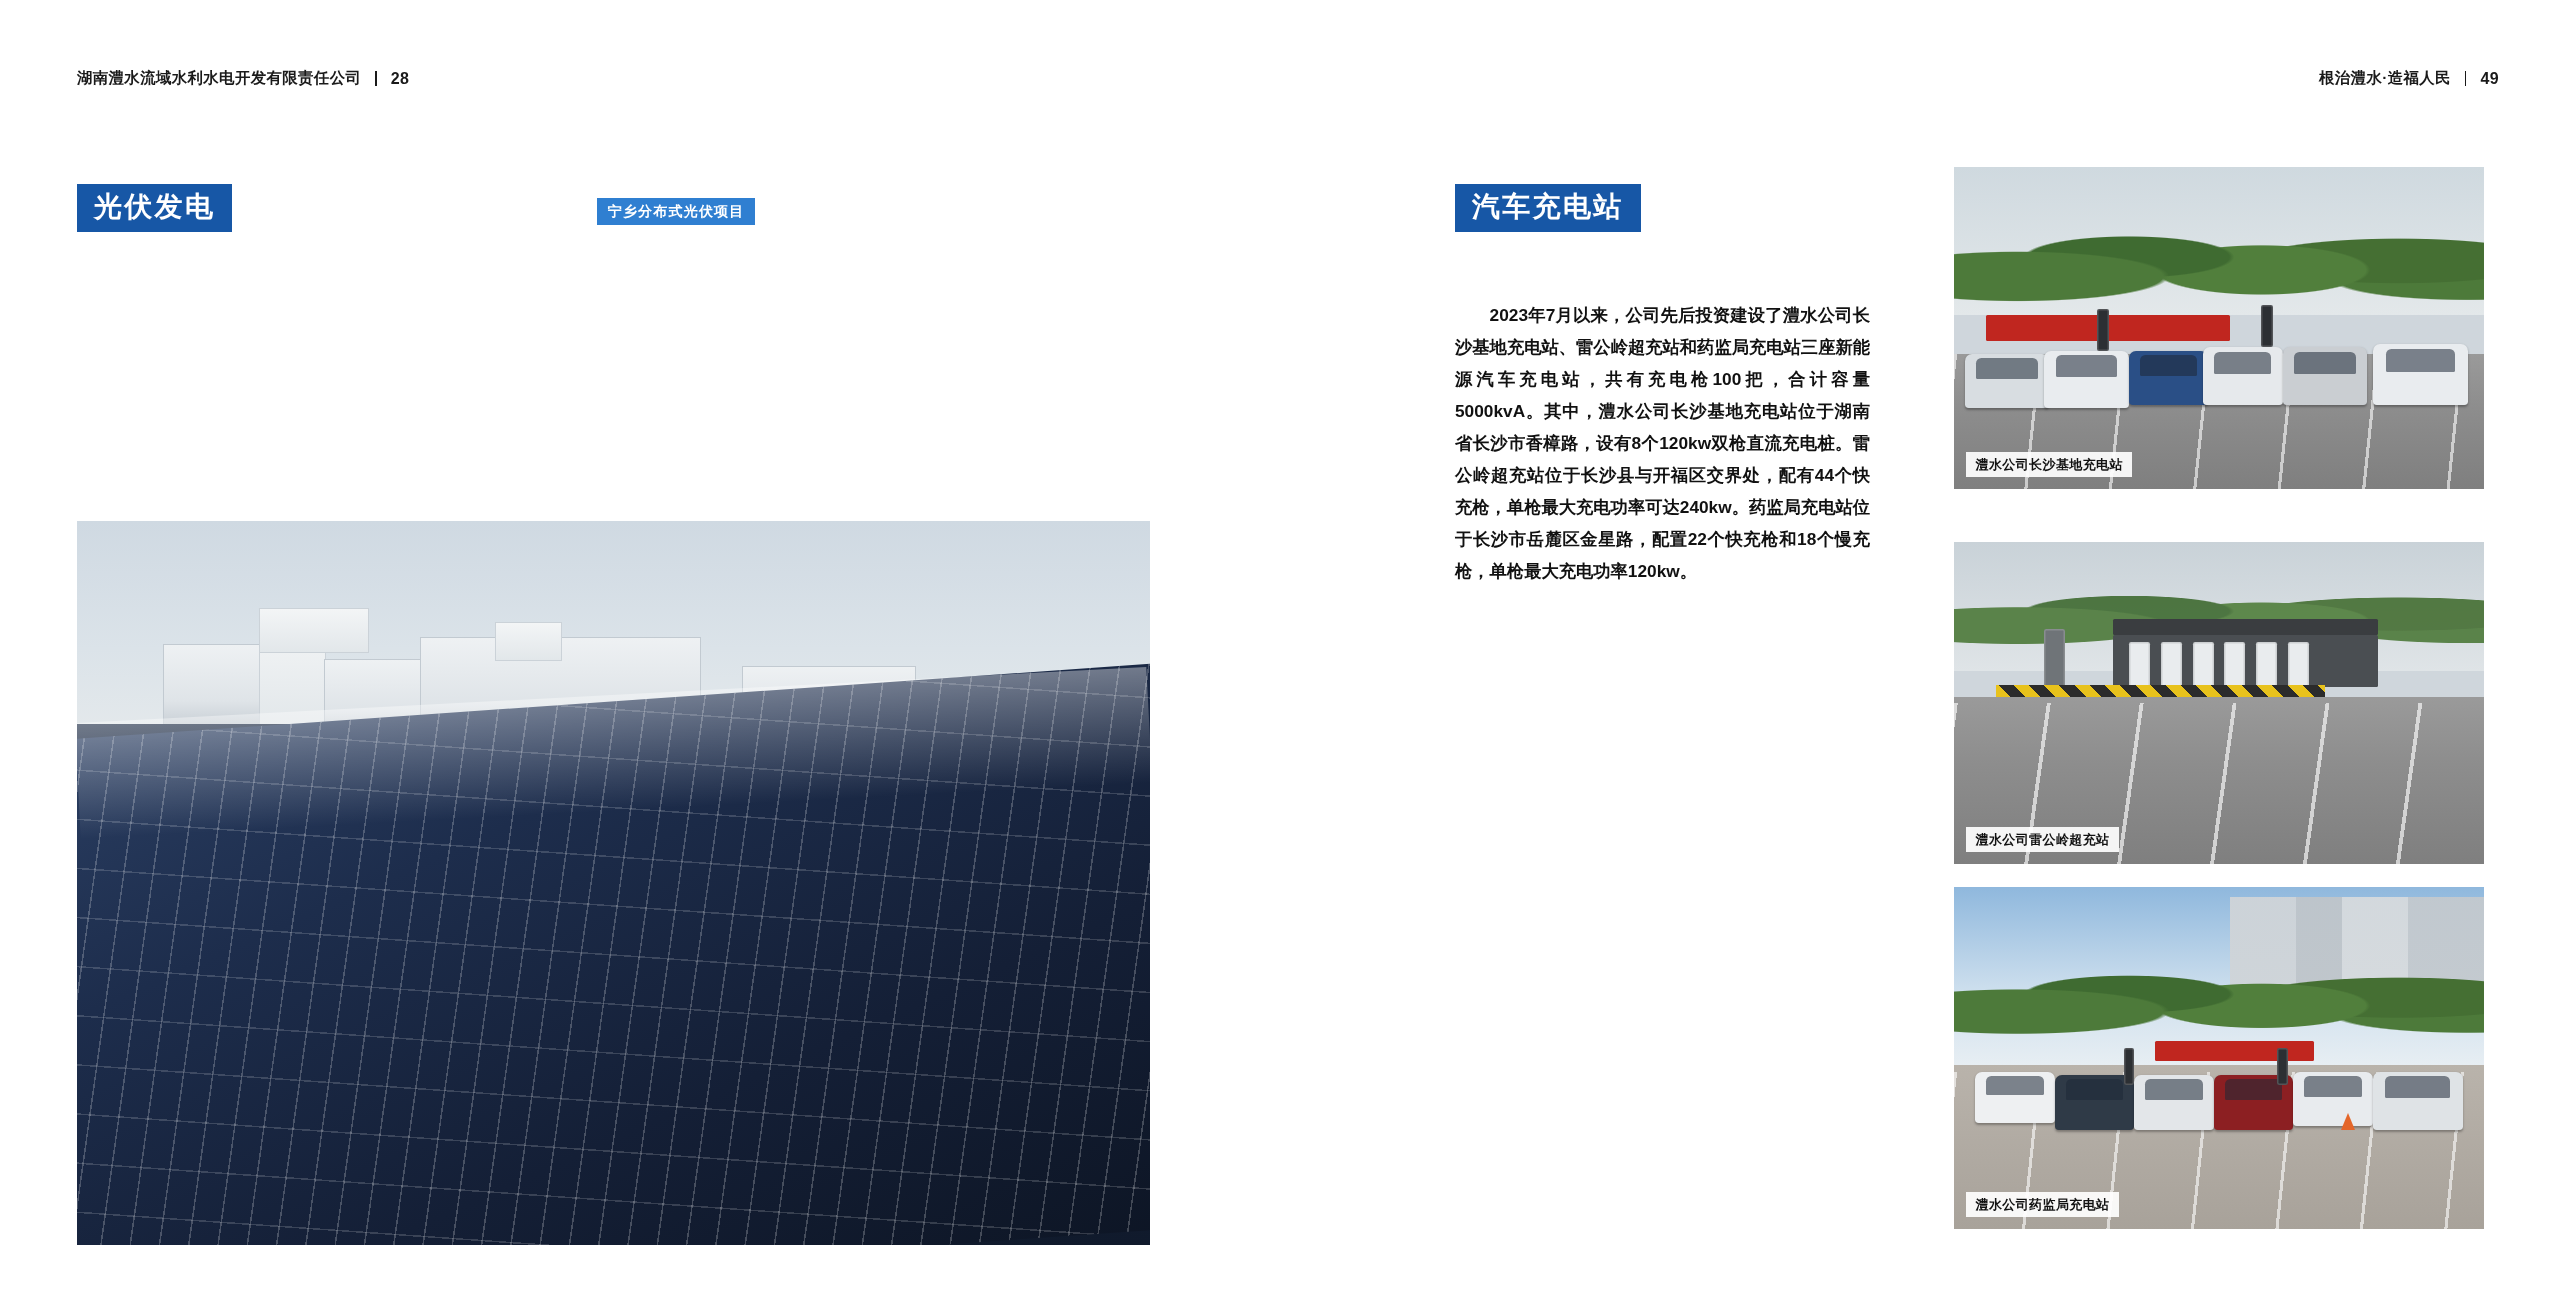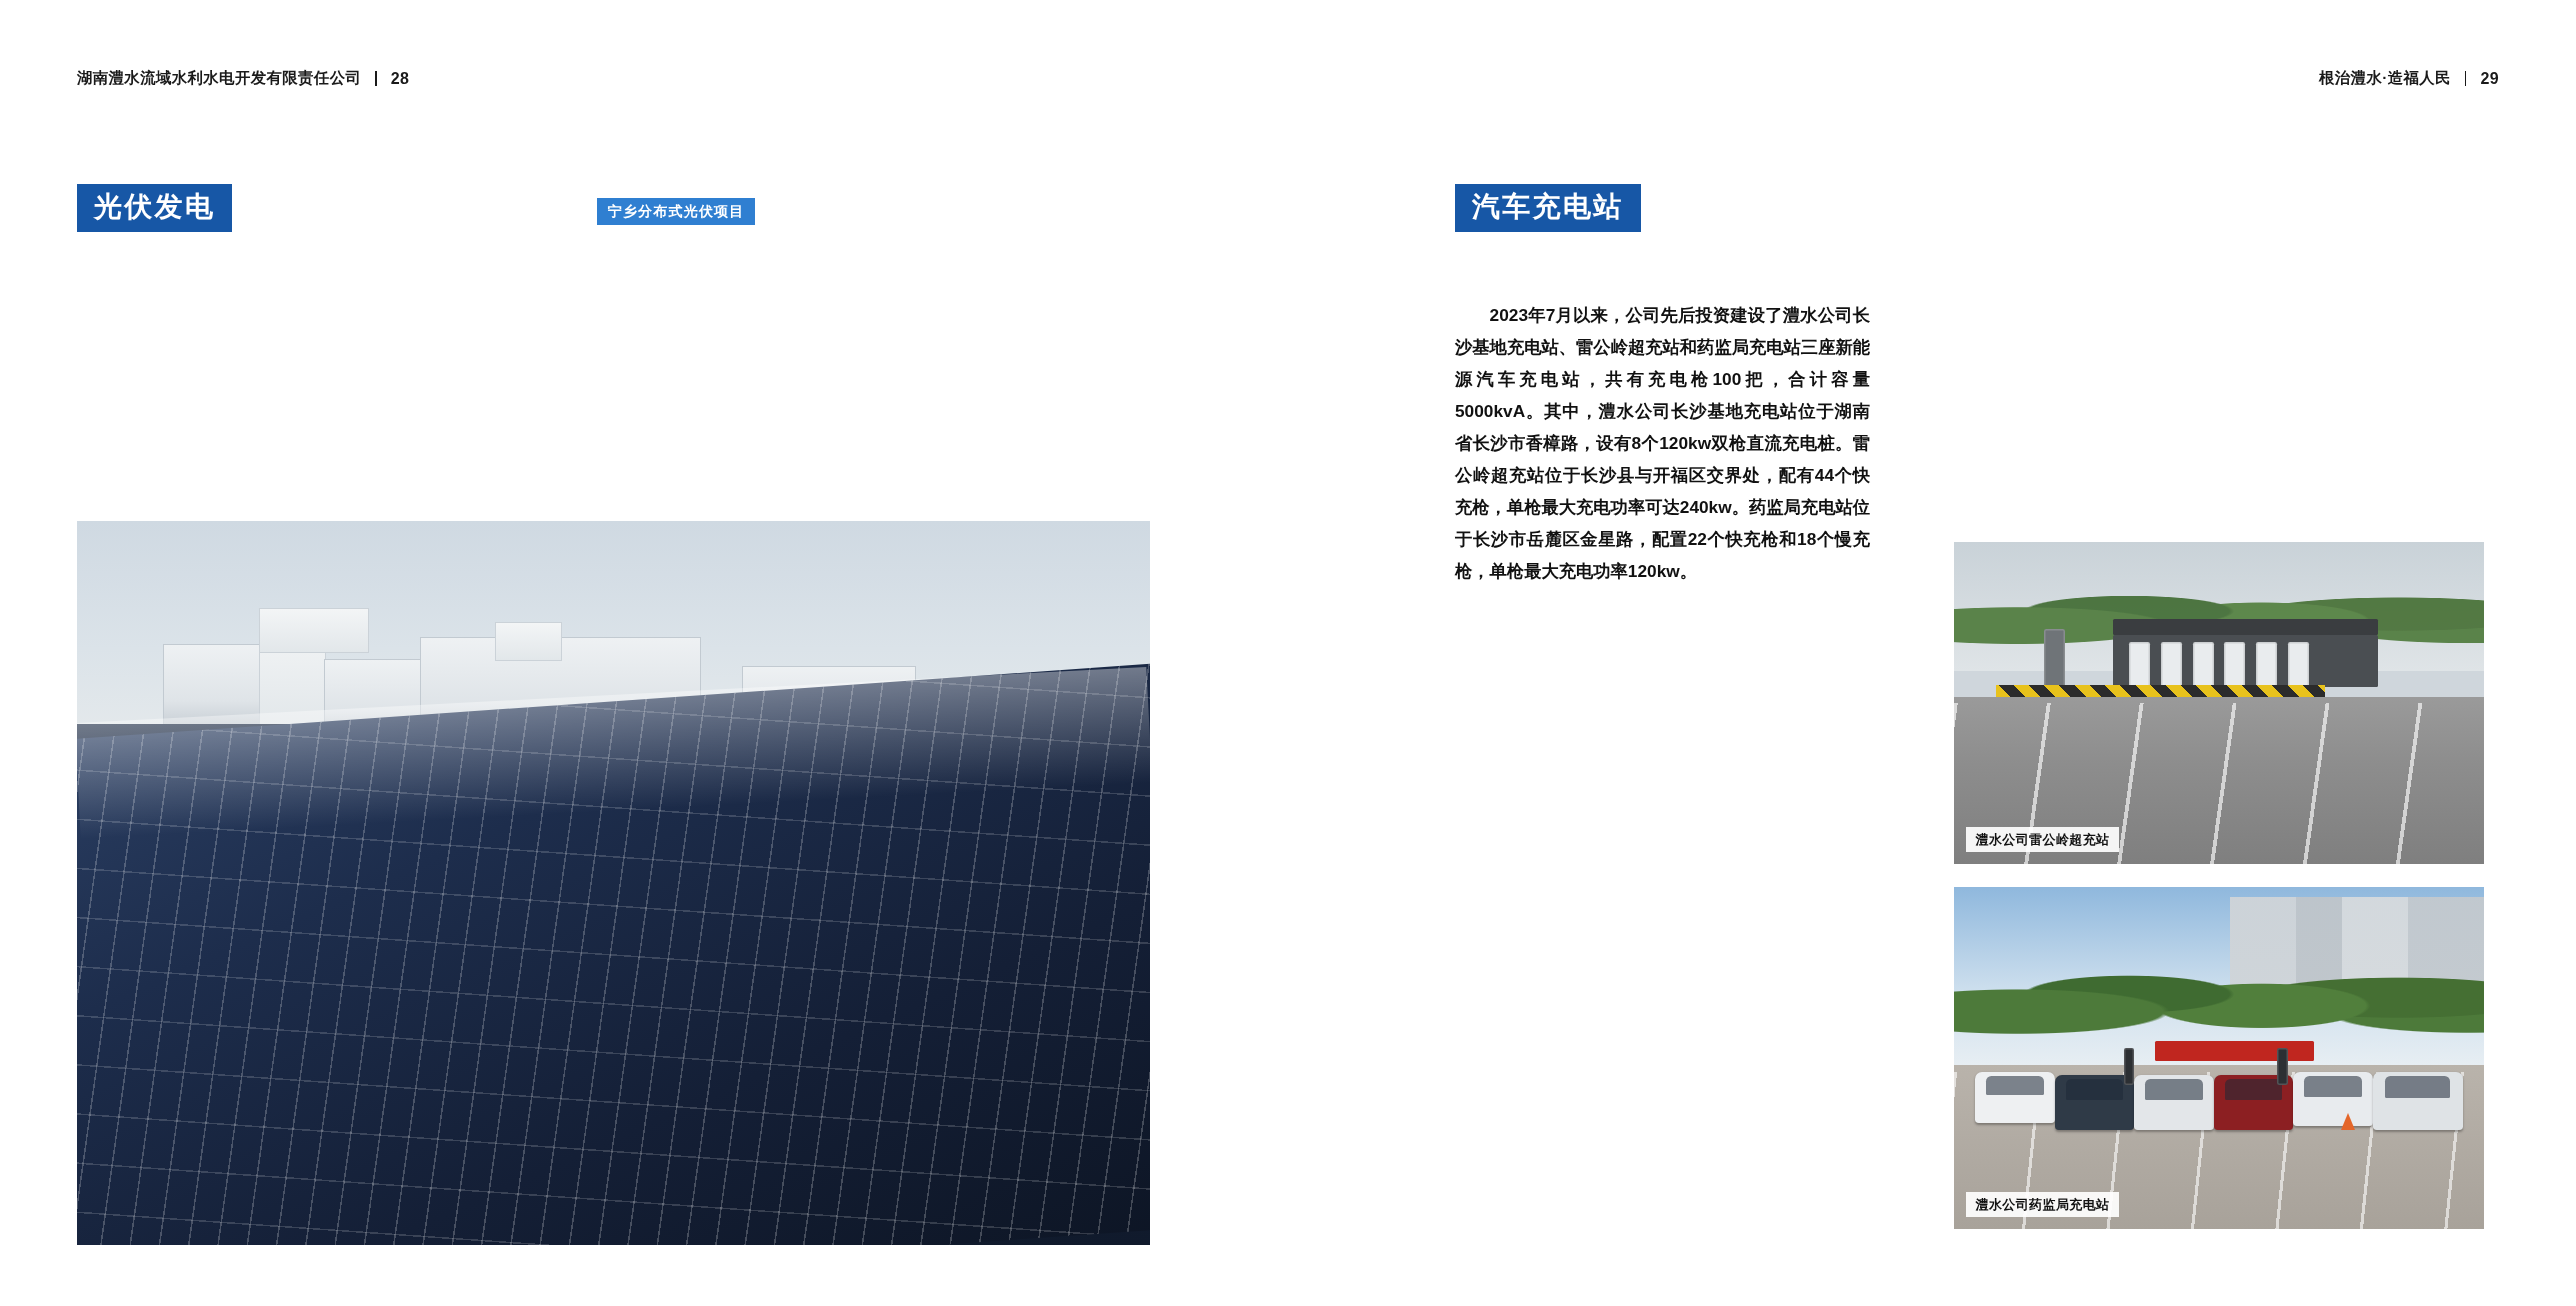--- a/index.html
+++ b/index.html
@@ -255,31 +255,48 @@
       <div class="solar-glow"></div>
     </div>
 
   </div>
 
   <div class="page page-right">
 
     <div class="runhead runhead-right">
       <span>根治澧水·造福人民</span>
       <span class="divider"></span>
-      <span class="folio">29</span>
+      <span class="folio">49</span>
     </div>
 
   </div>
 
   <div class="section-tag tag-right">汽车充电站</div>
 
   <div class="body-col body-right">
     <p>2023年7月以来，公司先后投资建设了澧水公司长沙基地充电站、雷公岭超充站和药监局充电站三座新能源汽车充电站，共有充电枪100把，合计容量5000kvA。其中，澧水公司长沙基地充电站位于湖南省长沙市香樟路，设有8个120kw双枪直流充电桩。雷公岭超充站位于长沙县与开福区交界处，配有44个快充枪，单枪最大充电功率可达240kw。药监局充电站位于长沙市岳麓区金星路，配置22个快充枪和18个慢充枪，单枪最大充电功率120kw。</p>
   </div>
 
+  <div class="photo photo-r1">
+    <div class="sky-a"></div>
+    <div class="bldg-row" style="left:0;top:0;width:100%;height:34%;background:linear-gradient(90deg,#c6b9a7 0 18%,#cfc4b2 18% 34%,#bcae9b 34% 48%,#d3c8b6 48% 66%,#b9ab98 66% 82%,#cabea c 82% 100%);"></div>
+    <div class="trees" style="top:10%;height:40%;"></div>
+    <div class="banner-red" style="left:6%;top:46%;width:46%;height:8%;"></div>
+    <div class="ground-asphalt" style="height:42%;"></div>
+    <div class="stall-lines"></div>
+    <div class="car" style="left:2%;top:58%;width:16%;height:17%;background:#d8dde1;"></div>
+    <div class="car" style="left:17%;top:57%;width:16%;height:18%;background:#e9ecef;"></div>
+    <div class="car" style="left:33%;top:57%;width:15%;height:17%;background:#2a4f86;"></div>
+    <div class="car" style="left:47%;top:56%;width:15%;height:18%;background:#e6e9ec;"></div>
+    <div class="car" style="left:62%;top:56%;width:16%;height:18%;background:#caced2;"></div>
+    <div class="car" style="left:79%;top:55%;width:18%;height:19%;background:#e9ecef;"></div>
+    <div class="charger" style="left:27%;top:44%;width:2.2%;height:13%;"></div>
+    <div class="charger" style="left:58%;top:43%;width:2.2%;height:13%;"></div>
+    <div class="cap">澧水公司长沙基地充电站</div>
+  </div>
 
   <div class="photo photo-r3">
     <div class="sky-b"></div>
     <div class="bldg-row" style="left:52%;top:3%;width:48%;height:32%;background:linear-gradient(90deg,#cfd4d8 0 26%,#bfc5ca 26% 44%,#d6dadd 44% 70%,#c3c9ce 70% 100%);"></div>
     <div class="trees" style="top:16%;height:34%;"></div>
     <div class="banner-red" style="left:38%;top:45%;width:30%;height:6%;"></div>
     <div class="ground-pave" style="height:48%;"></div>
     <div class="stall-lines" style="height:46%;"></div>
     <div class="car" style="left:4%;top:54%;width:15%;height:15%;background:#eef0f2;"></div>
     <div class="car" style="left:19%;top:55%;width:15%;height:16%;background:#2f3a47;"></div>

